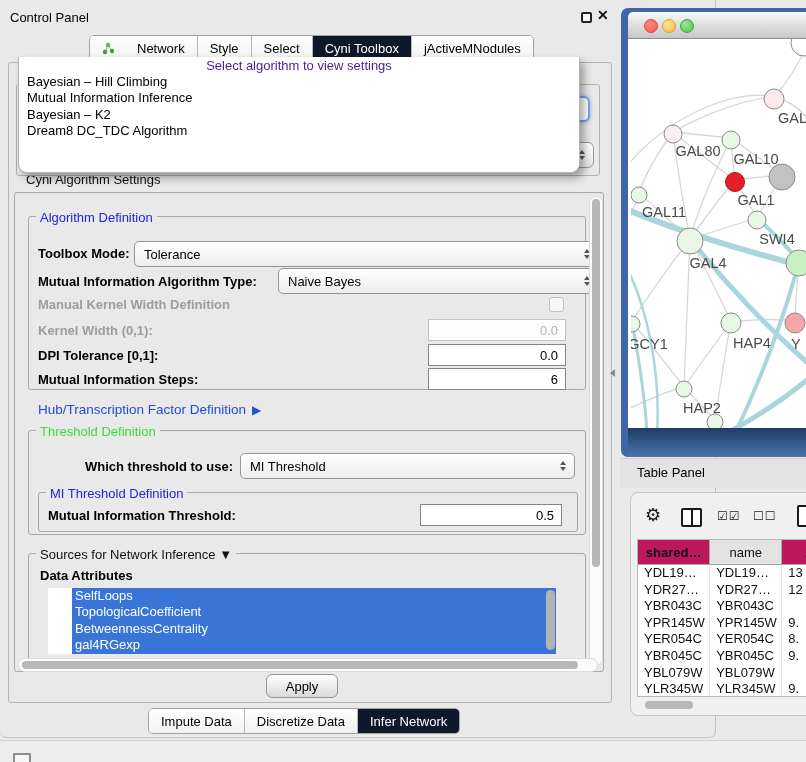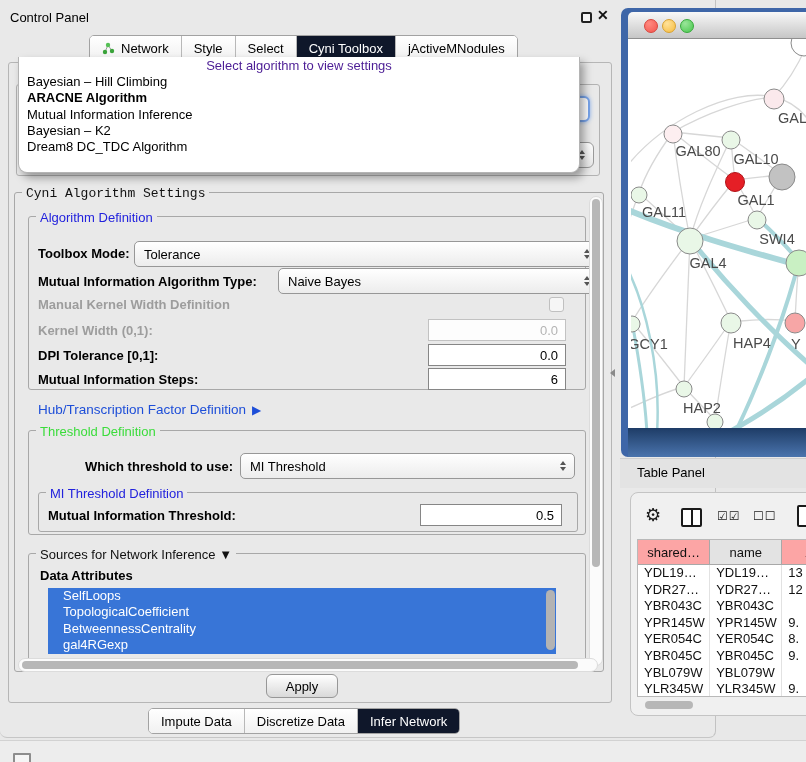--- a/index.html
+++ b/index.html
@@ -8,21 +8,21 @@
   .abs{position:absolute;box-sizing:border-box;}
 
   
   .cp-window{left:0;top:0;width:716px;height:738px;background:#e9e9e9;border-right:1px solid #c2c2c2;border-bottom:1px solid #c6c6c6;border-radius:0 0 7px 7px;}
   .cp-title{left:10px;top:10px;font-size:13px;color:#000;}
   .cp-float{left:581px;top:12px;width:11px;height:11px;border:2px solid #222;border-radius:2px;background:#f5f5f5;}
   .cp-close{left:597px;top:7px;font-size:14px;font-weight:bold;color:#111;}
 
   
   .seg{position:absolute;display:flex;height:24px;border:1px solid #a2a2a2;border-radius:5px;overflow:hidden;background:#fdfdfd;}
-  .seg .tab{display:flex;align-items:center;gap:6px;padding:0 12px;font-size:13px;color:#000;background:linear-gradient(#ffffff,#f1f1f1);border-right:1px solid #b8b8b8;cursor:default;white-space:nowrap;}
+  .seg .tab{display:flex;align-items:center;gap:22px;padding:0 12px;font-size:13px;color:#000;background:linear-gradient(#ffffff,#f1f1f1);border-right:1px solid #b8b8b8;cursor:default;white-space:nowrap;}
   .seg .tab:last-child{border-right:none;}
   .seg .tab.sel{background:#0f172a;color:#fff;}
 
   
   .outer-panel{left:8px;top:62px;width:604px;height:641px;border:1px solid #b6b6b6;border-radius:3px;background:#e9e9e9;}
 
   
   .beh-group{left:16px;top:84px;width:584px;height:92px;border:1px solid #b2b2b2;border-radius:3px;z-index:4;}
   .beh-combo1{left:28px;top:96px;width:562px;height:26px;border:2px solid #78a4ea;border-radius:6px;background:#fff;box-shadow:0 0 4px #8cb4f2;z-index:5;}
   .beh-combo2{left:28px;top:142px;width:566px;height:26px;border:1px solid #9a9a9a;border-radius:6px;background:linear-gradient(#ffffff,#e7e7e7);z-index:5;}
@@ -45,21 +45,21 @@
   .combo{position:absolute;height:24px;border:1px solid #979797;border-radius:5px;background:linear-gradient(#ffffff,#ececec);display:flex;align-items:center;padding:0 24px 0 9px;font-size:13px;color:#000;}
   .spin{position:absolute;right:8px;top:50%;transform:translateY(-50%);display:flex;flex-direction:column;gap:2px;}
   .tri-up{width:0;height:0;border-left:3.5px solid transparent;border-right:3.5px solid transparent;border-bottom:4.5px solid #555;}
   .tri-dn{width:0;height:0;border-left:3.5px solid transparent;border-right:3.5px solid transparent;border-top:4.5px solid #555;}
 
   .num-input{position:absolute;height:22px;border:1px solid #868686;background:#fff;font-size:13px;text-align:right;padding:0 7px;box-sizing:border-box;font-family:"Liberation Sans",sans-serif;color:#000;}
   .num-input:disabled{color:#b4b4b4;border-color:#c2c2c2;background:#fdfdfd;}
   .chkbox{position:absolute;width:13px;height:13px;border:1px solid #c0c0c0;border-radius:3px;background:#f6f6f6;}
 
   .attr-list{left:48px;top:588px;width:508px;height:66px;background:#fff;overflow:hidden;}
-  .attr-item{height:16.4px;line-height:16.4px;padding-left:15px;font-size:13px;}
+  .attr-item{height:16.4px;line-height:16.4px;padding-left:3px;font-size:13px;margin-left:24px;}
   .attr-sel{background:#3875d7;color:#fff;width:497px;}
   .list-vthumb{left:546px;top:590px;width:9px;height:60px;background:#b3b3b3;border-radius:5px;}
 
   
   .vtrack{left:589px;top:196px;width:14px;height:470px;background:#fbfbfb;border:1px solid #dcdcdc;border-radius:7px;}
   .vthumb{position:absolute;left:2px;top:2px;width:8px;height:368px;background:#b7b7b7;border-radius:5px;}
   .htrack{left:18px;top:658px;width:580px;height:14px;background:#fbfbfb;border:1px solid #dcdcdc;border-radius:7px;}
   .hthumb{position:absolute;left:3px;top:2px;width:556px;height:8px;background:#b7b7b7;border-radius:5px;}
 
   .apply-btn{left:266px;top:674px;width:72px;height:24px;border:1px solid #979797;border-radius:6px;background:linear-gradient(#ffffff,#d9d9d9);font-size:13px;color:#000;display:flex;align-items:center;justify-content:center;}
@@ -83,21 +83,21 @@
   .tp-body{left:630px;top:492px;width:200px;height:224px;background:#f0f0f0;border:1px solid #c4c4c4;border-radius:8px;overflow:hidden;}
   .icon-gear{left:14px;top:13px;font-size:18px;color:#1a1a1a;line-height:1;}
   .icon-cols{left:50px;top:15px;width:21px;height:19px;border:2px solid #1a1a1a;border-radius:2px;background:#fff;}
   .icon-cols::after{content:"";position:absolute;left:8px;top:0;width:2px;height:15px;background:#1a1a1a;}
   .icon-checks{left:86px;top:16px;font-size:12px;color:#1a1a1a;letter-spacing:1px;}
   .icon-boxes{left:122px;top:16px;font-size:12px;color:#1a1a1a;letter-spacing:1px;}
   .icon-doc{left:166px;top:12px;width:30px;height:22px;border:2px solid #1a1a1a;border-radius:2px;background:#fff;}
   .tgrid{position:absolute;left:6px;top:46px;width:200px;height:156px;border:1px solid #b9b9b9;background:#fff;overflow:hidden;}
   .thead{display:flex;height:24px;border-bottom:1px solid #a8a8a8;}
   .th{box-sizing:border-box;border-right:1px solid #a8a8a8;font-size:13px;display:flex;align-items:center;justify-content:center;}
-  .th.c0,.th.c2{background:#fca5a5;}
+  .th.c0,.th.c2{background:#be185d;font-weight:bold;}
   .th.c1{background:#e3e3e3;}
   .trow{display:flex;height:16.6px;}
   .tcell{box-sizing:border-box;border-right:1px solid #e2e2e2;font-size:13px;line-height:16.6px;padding-left:6px;white-space:nowrap;overflow:hidden;}
   .c0{width:78px;} .c1{width:78px;} .c2{width:60px;}
   .tp-hthumb{left:14px;top:208px;width:48px;height:8px;background:#b7b7b7;border-radius:4px;}
 
   .bottom-strip{left:0;top:740px;width:806px;height:22px;background:#ededed;border-top:1px solid #d2d2d2;}
   .mini-box{left:13px;top:753px;width:18px;height:12px;border:2px solid #8d8d8d;background:#f5f5f5;border-radius:1px;}
 </style>
 </head>
@@ -148,29 +148,28 @@
       <span class="spin">
           <span class="tri-up"></span>
           <span class="tri-dn"></span>
         </span>
     </div>
 
     <div class="abs dropdown">
       <div class="dd-placeholder">Select algorithm to view settings</div>
       <div>
           <div class="dd-item">Bayesian – Hill Climbing</div>
-          <div class="dd-item dd-bold">ARACNE Algorithm</div>
           <div class="dd-item">Mutual Information Inference</div>
           <div class="dd-item">Bayesian – K2</div>
           <div class="dd-item">Dream8 DC_TDC Algorithm</div>
         </div>
     </div>
 
     <div class="gbox" style="left:14px;top:192px;width:590px;height:480px;"></div>
-    <span class="legend" style="left:22px;top:186px;font-family:Liberation Mono, monospace;">Cyni Algorithm Settings</span>
+    <span class="legend" style="left:22px;top:172px;">Cyni Algorithm Settings</span>
 
     <div class="gbox" style="left:28px;top:216px;width:558px;height:174px;"></div>
     <span class="legend leg-blue" style="left:36px;top:210px;">Algorithm Definition</span>
 
     <span class="lbl" style="left:38px;top:246px;">Toolbox Mode:</span>
     <div class="combo" style="left:134px;top:241px;width:430px;">
       <span>Tolerance</span>
       <span class="spin">
           <span class="tri-up"></span>
           <span class="tri-dn"></span>

